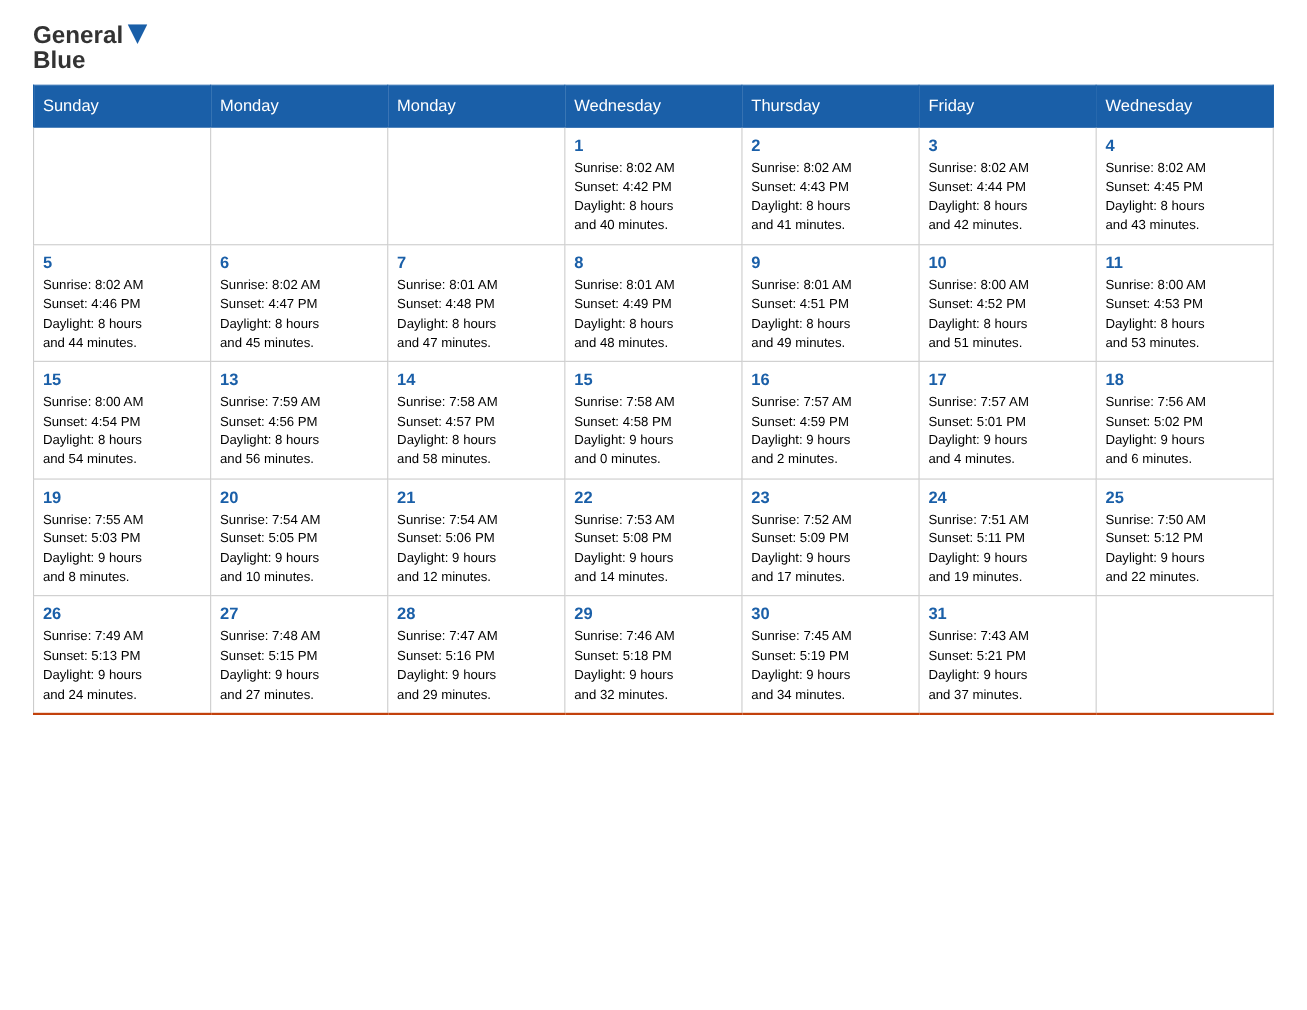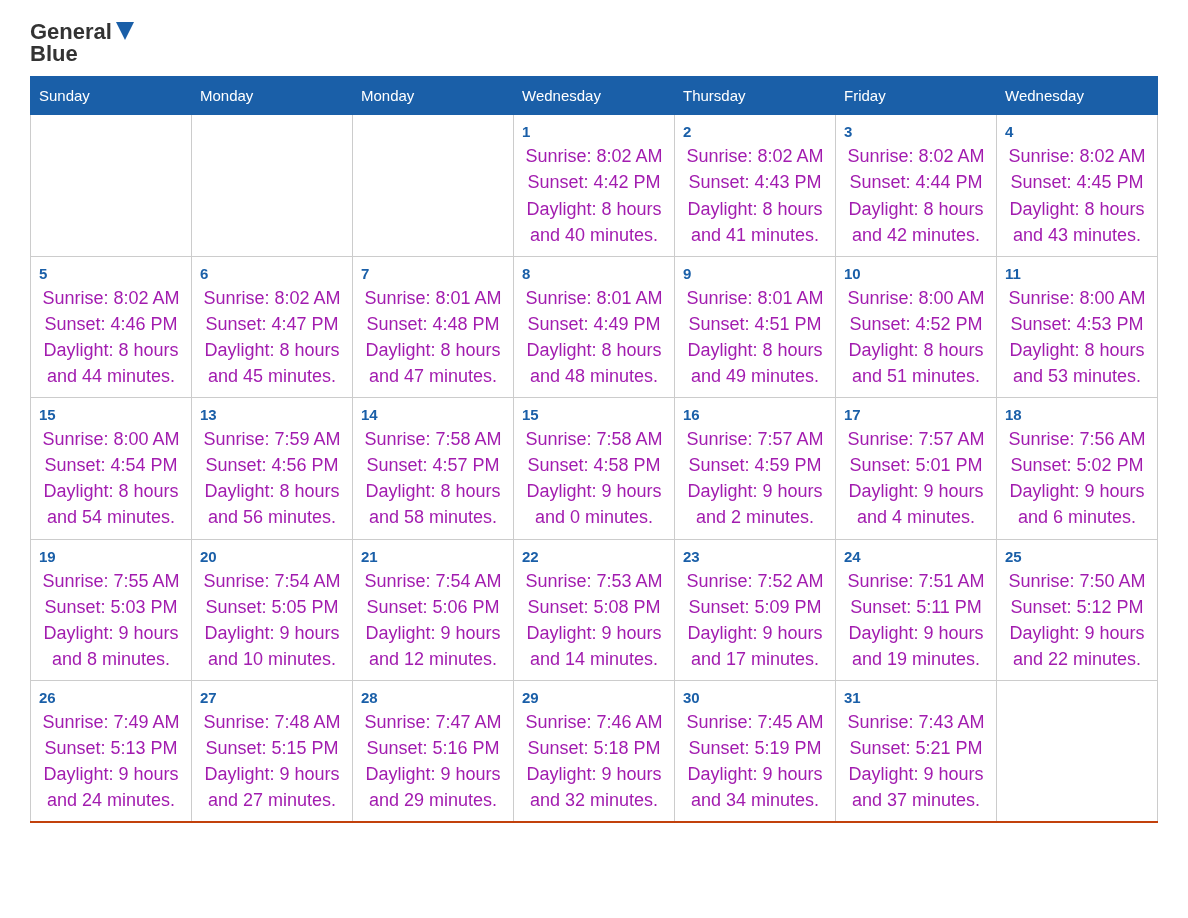--- a/index.html
+++ b/index.html
@@ -61,24 +61,23 @@
       font-size: 13px;
       color: #333;
     }
     .day-number {
       font-size: 15px;
       color: #1a5fa8;
       font-weight: bold;
       margin-bottom: 3px;
     }
     .day-info {
-      font-size: 18px;
-      color: #a21caf;
+      font-size: 12px;
+      color: #000000;
       line-height: 1.45;
-      text-align: center;
     }
     .empty-cell {
       background: #fff;
     }
     .calendar tbody tr:last-child td {
       border-bottom: 2px solid #c2410c;
     }
   </style>
 </head>
 <body>

